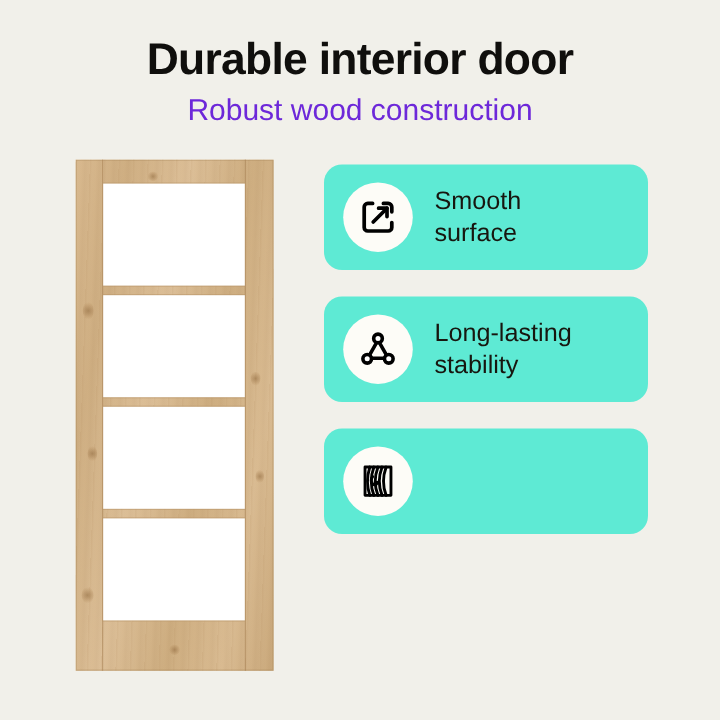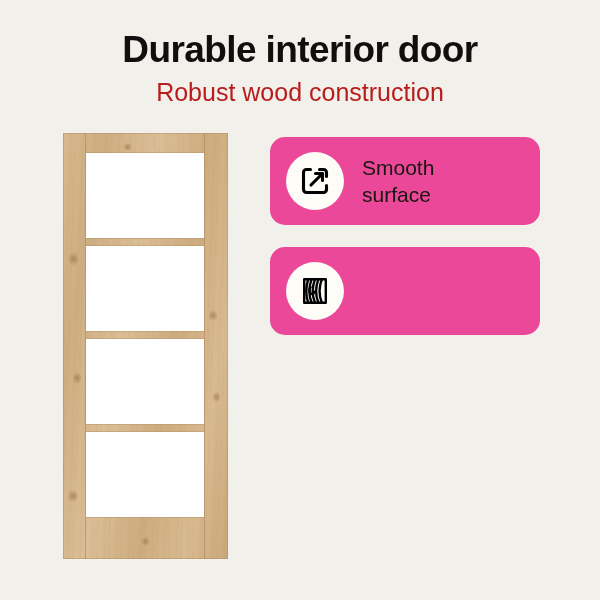--- a/index.html
+++ b/index.html
@@ -35,21 +35,21 @@
     font-weight: 700;
     letter-spacing: -0.6px;
     color: #100f0d;
     line-height: 1.1;
     margin: 0;
     white-space: nowrap;
   }
   .subtitle {
     font-size: 25px;
     font-weight: 400;
-    color: #b91c1c;
+    color: #6d28d9;
     line-height: 1.15;
     margin: 7px 0 0 0;
     white-space: nowrap;
   }
 
   
   .door-photo {
     position: absolute;
     left: 63px;
     top: 133px;
@@ -90,21 +90,21 @@
     position: absolute;
     left: 270px;
     top: 137px;
     width: 270px;
   }
   .card {
     position: relative;
     width: 270px;
     height: 88px;
     margin-bottom: 22px;
-    background: #ec4899;
+    background: #5eead4;
     border-radius: 15px;
     display: flex;
     align-items: center;
     box-sizing: border-box;
     padding-left: 16px;
   }
   .card:last-child { margin-bottom: 0; }
 
   .icon-circle {
     flex: 0 0 auto;
@@ -165,20 +165,32 @@
           <path d="M21.5 5.5H25.5a3 3 0 0 1 3 3v4"></path>
           <path d="M28.5 21.5v4a3 3 0 0 1-3 3h-17a3 3 0 0 1-3-3v-17a3 3 0 0 1 3-3h4"></path>
           <path d="M13 21 24.5 9.5"></path>
           <path d="M17.5 9.5h7v7"></path>
         </svg>
       </span>
       <span class="card-label">Smooth
 surface</span>
     </div>
 
+    <div class="card">
+      <span class="icon-circle">
+        <svg width="34" height="34" viewBox="0 0 34 34" fill="none" stroke="#000000" stroke-width="3" stroke-linecap="round" stroke-linejoin="round">
+          <path d="M17 9.5 8.5 24.5H25.5Z"></path>
+          <circle cx="17" cy="8" r="3.6" fill="#ffffff"></circle>
+          <circle cx="8" cy="25" r="3.6" fill="#ffffff"></circle>
+          <circle cx="26" cy="25" r="3.6" fill="#ffffff"></circle>
+        </svg>
+      </span>
+      <span class="card-label">Long-lasting
+stability</span>
+    </div>
 
 
     <div class="card">
       <span class="icon-circle">
         <svg width="34" height="34" viewBox="0 0 34 34" fill="none" stroke="#000000" stroke-width="2.4" stroke-linecap="round" stroke-linejoin="round">
           <rect x="6.2" y="5.2" width="21.6" height="23.6"></rect>
           <path d="M10.2 28.8c-2.6-7.5-2.6-15.4 0-23.6"></path>
           <path d="M13.6 28.8c-3-7.5-3-15.4 0-23.6"></path>
           <path d="M17 28.8c-3.1-7.5-3.1-15.4 0-23.6"></path>
           <path d="M20.4 28.8c-3.1-7.5-3.1-15.4 0-23.6"></path>

